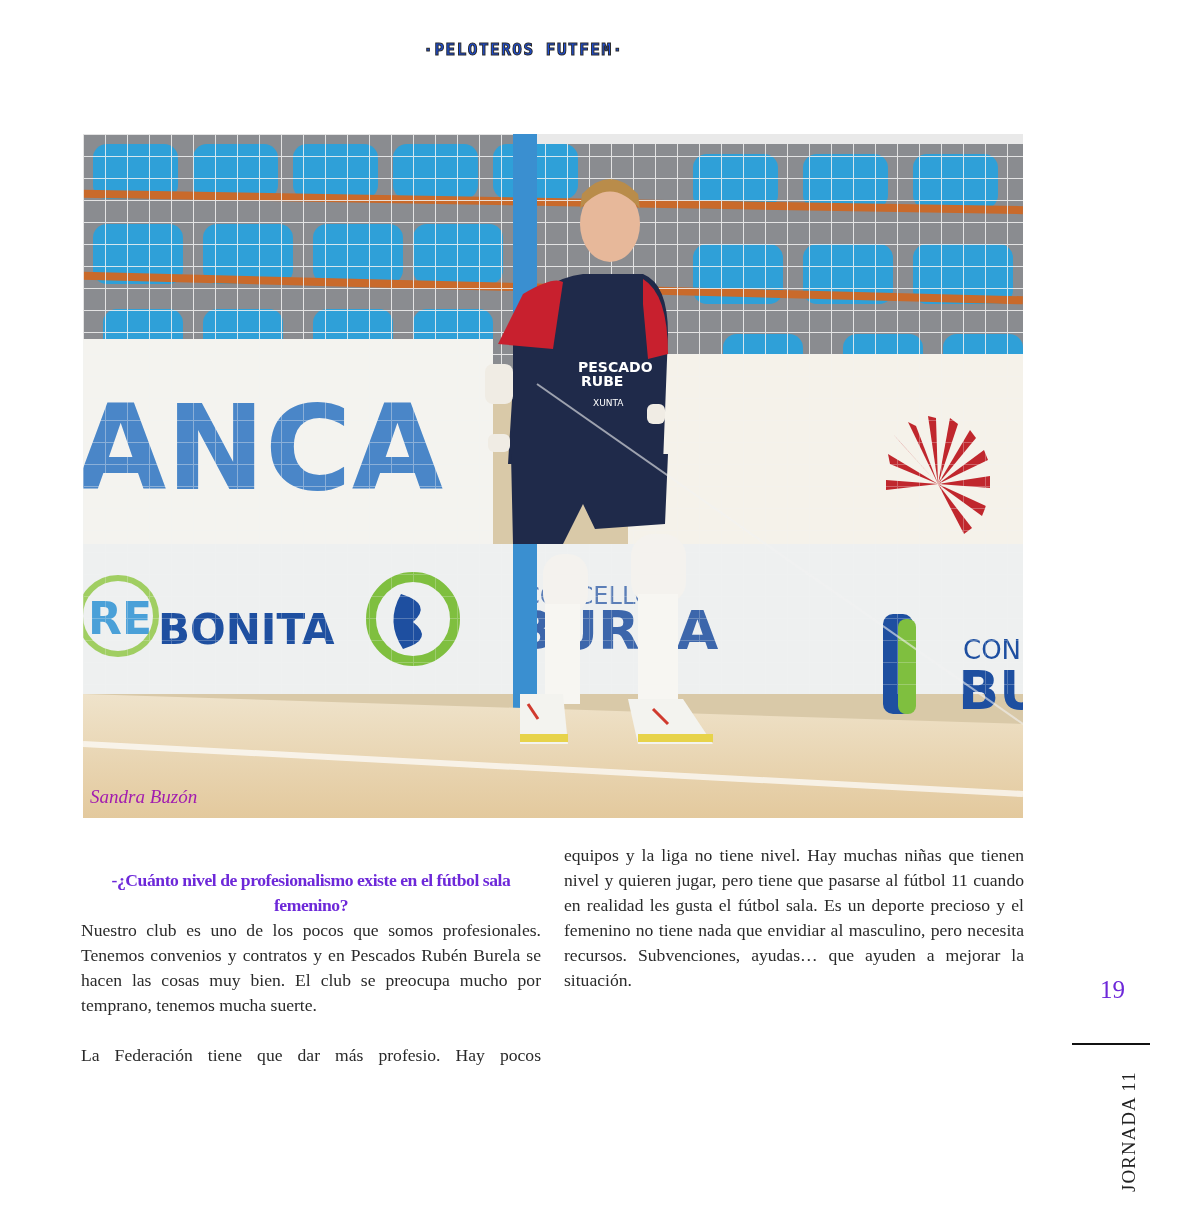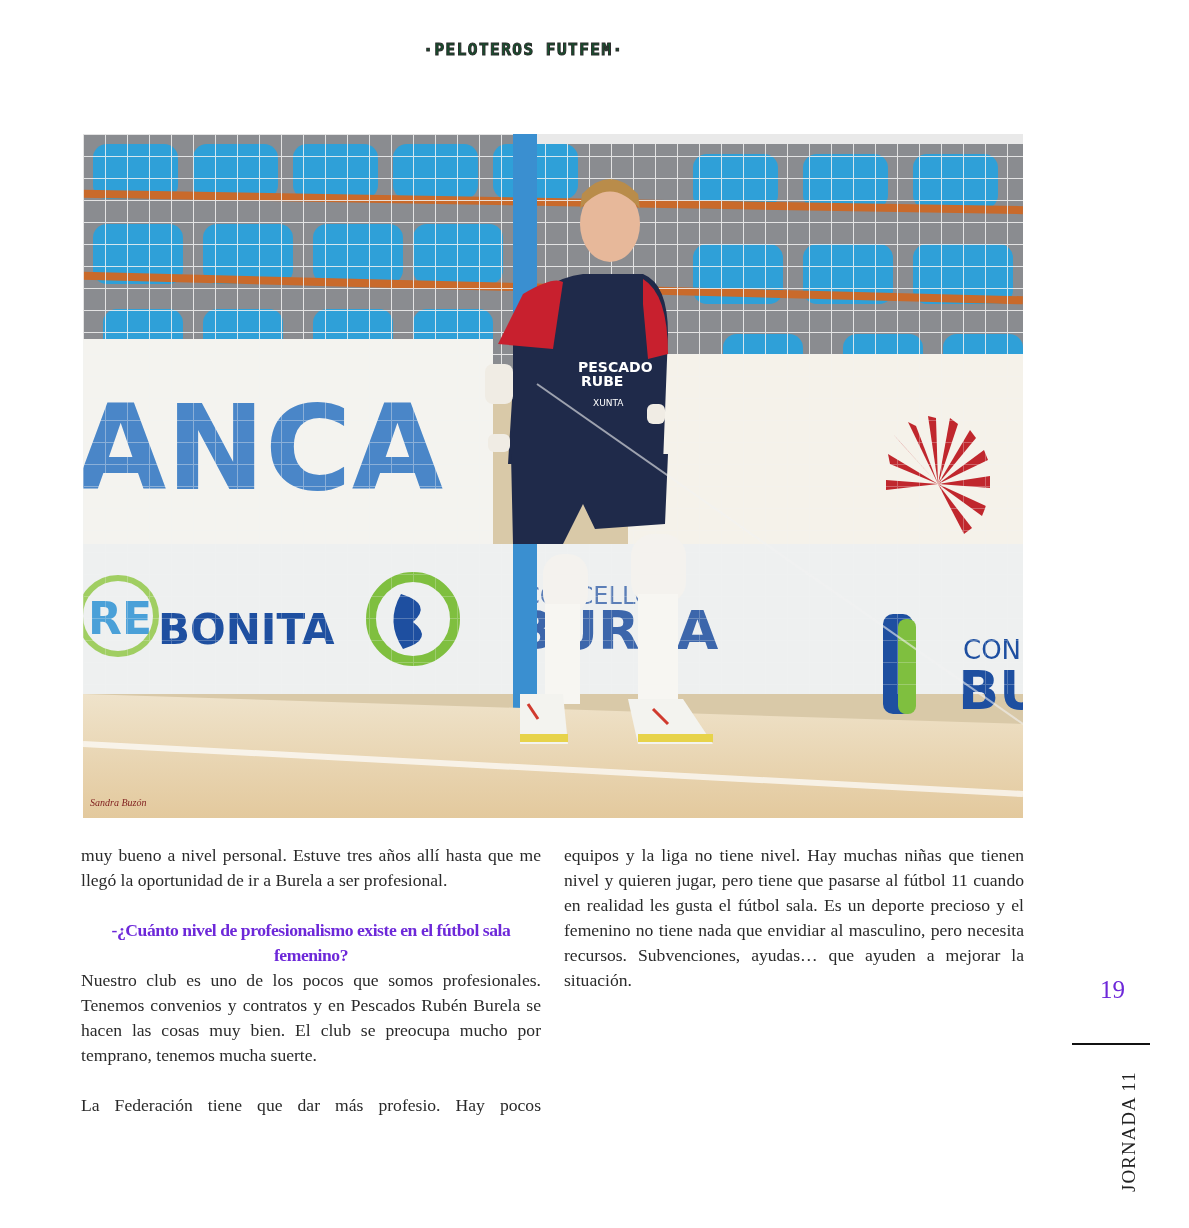--- a/index.html
+++ b/index.html
@@ -1,28 +1,28 @@
 <!DOCTYPE html>
 <html><head>
   <meta charset="utf-8">
   <style>
     html, body { margin: 0; padding: 0; background: #ffffff; }
     body { width: 1189px; height: 1228px; position: relative; overflow: hidden;
            font-family: "Liberation Serif", "DejaVu Serif", serif; color: #222; }
 
     .running-head { position: absolute; left: 0; width: 1047px; top: 40px; text-align: center;
       font-family: "DejaVu Sans Mono", "Liberation Mono", monospace; font-weight: bold;
-      font-size: 16px; letter-spacing: 1.5px; color: #14532d;
+      font-size: 16px; letter-spacing: 1.5px; color: #1d4ed8;
       -webkit-text-stroke: 1px #2b2b2b; }
 
     .photo { position: absolute; left: 83px; top: 134px; width: 940px; height: 684px; overflow: hidden;
       background: #d9c9a8; }
     .photo svg { display: block; }
-    .photo-credit { position: absolute; left: 7px; bottom: 10px; font-style: italic; font-size: 10px;
-      color: #7f1d1d; }
+    .photo-credit { position: absolute; left: 7px; bottom: 10px; font-style: italic; font-size: 19px;
+      color: #a21caf; }
 
     .column { position: absolute; top: 843px; width: 460px; font-size: 17.6px; line-height: 25px;
       text-align: justify; color: #2a2a2a; }
     .col-left { left: 81px; }
     .col-right { left: 564px; }
     .column p { margin: 0; hyphens: manual; }
     .column p.last-line-fix { text-align-last: left; }
     .question { font-weight: bold; color: #6d28d9; letter-spacing: -0.45px; text-align: center; margin: 0; }
     .gap { height: 25px; }
 
@@ -148,21 +148,20 @@
       <path d="M445 570 L455 585" stroke="#d03a2e" stroke-width="3"></path>
       <path d="M570 575 L585 590" stroke="#d03a2e" stroke-width="3"></path>
     </g>
 
     <path d="M454 250 L940 590" stroke="#f2f2f2" stroke-width="2" opacity="0.6"></path>
   </svg>
   <div class="photo-credit">Sandra Buzón</div>
 </div>
 
 <div class="column col-left">
-  <p>muy bueno a nivel personal. Estuve tres años allí hasta que me llegó la oportunidad de ir a Burela a ser profesio­nal.</p>
   <div class="gap"></div>
   <p class="question">-¿Cuánto nivel de profesionalismo existe en el fútbol sala femenino?</p>
   <p>Nuestro club es uno de los pocos que somos profesiona­les. Tenemos convenios y contratos y en Pescados Rubén Burela se hacen las cosas muy bien. El club se preocupa mucho por temprano, tenemos mucha suerte.</p>
   <div class="gap"></div>
   <p class="last-line-fix" style="text-align-last: justify;">La Federación tiene que dar más profesio. Hay pocos</p>
 </div>
 
 <div class="column col-right">
   <p>equipos y la liga no tiene nivel. Hay muchas niñas que tie­nen nivel y quieren jugar, pero tiene que pasarse al fútbol 11 cuando en realidad les gusta el fútbol sala. Es un de­porte precioso y el femenino no tiene nada que envidiar al masculino, pero necesita recursos. Subvenciones, ayu­das… que ayuden a mejorar la situación.</p>
   <div class="gap"></div>

